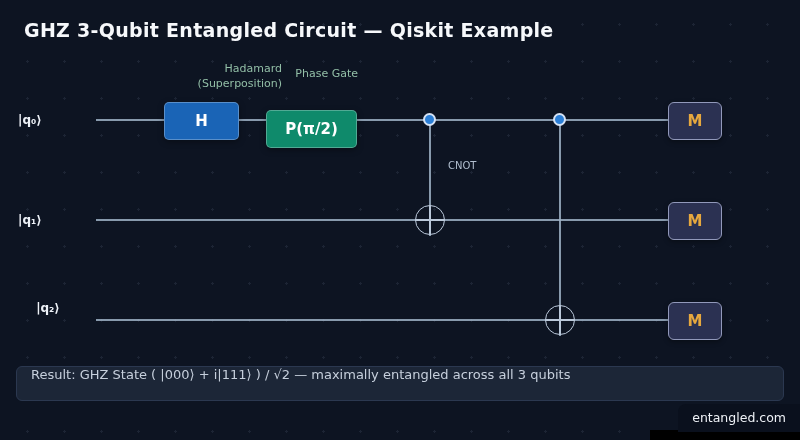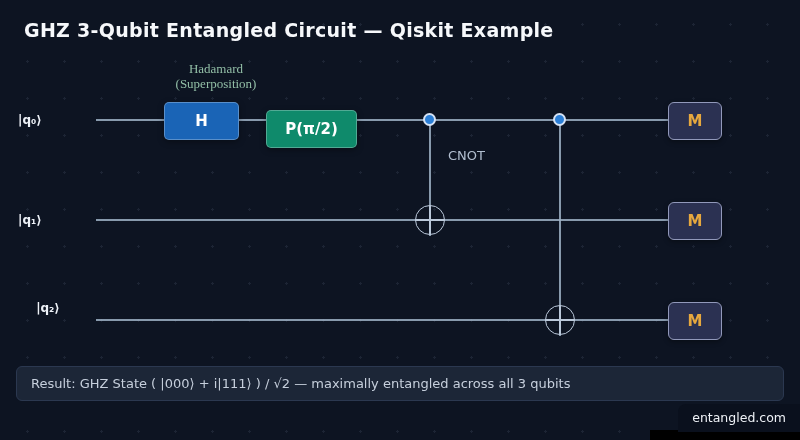--- a/index.html
+++ b/index.html
@@ -17,21 +17,21 @@
     position:relative;width:800px;height:440px;overflow:hidden;
     background-color:var(--background,#0d1422);
     background-image:radial-gradient(rgba(165,185,215,0.10) 1.1px, transparent 1.3px);
     background-size:37px 37px;background-position:9px 6px;
     font-family:"DejaVu Sans","Liberation Sans",sans-serif;
   }
   .title{
     position:absolute;left:24px;top:19px;
     font-size:19px;font-weight:bold;color:#f6f8fb;letter-spacing:0.3px;
   }
-  .ann{color:var(--annotation,#93bfa7);font-size:13px;line-height:15px;text-align:center;position:absolute;font-family:Liberation Serif, serif;}
+  .ann{color:var(--annotation,#93bfa7);font-size:11px;line-height:15px;text-align:right;position:absolute;}
   .ann-h{left:150px;top:61px;width:132px;}
   .ann-p{left:264px;top:66px;width:94px;}
   .qlabel{
     position:absolute;left:18px;width:60px;height:20px;line-height:20px;
     color:#eef2f8;font-size:12px;font-weight:bold;
   }
   .wire{position:absolute;left:96px;width:574px;height:2px;background:var(--wire,#9fb2c6);opacity:0.85;}
   .gate{
     position:absolute;height:36px;border-radius:5px;border:1px solid rgba(255,255,255,0.28);
     display:flex;align-items:center;justify-content:center;
@@ -50,52 +50,53 @@
   .ctrl-1{left:423px;top:113px;}
   .ctrl-2{left:553px;top:113px;}
   .target{
     position:absolute;width:30px;height:30px;border:1.6px solid #bac8da;border-radius:50%;
     background:transparent;box-sizing:border-box;
   }
   .target::before{content:'';position:absolute;left:-1px;right:-1px;top:50%;height:1.6px;margin-top:-0.8px;background:#bac8da;}
   .target::after{content:'';position:absolute;top:-1px;bottom:-1px;left:50%;width:1.6px;margin-left:-0.8px;background:#bac8da;}
   .target-1{left:415px;top:205px;}
   .target-2{left:545px;top:305px;}
-  .cnot-label{position:absolute;left:448px;top:148px;font-size:13px;color:#b2bfd0;}
+  .cnot-label{position:absolute;left:448px;top:160px;font-size:10px;color:#b2bfd0;}
   .measure{
     position:absolute;left:668px;width:52px;height:36px;border-radius:6px;
     background:#2b3152;border:1px solid #9299bb;
     display:flex;align-items:center;justify-content:center;
     color:var(--measure-text,#e7a83e);font-weight:bold;font-size:15px;
     box-shadow:0 2px 5px rgba(0,0,0,0.35);
   }
   .result{
     position:absolute;left:16px;top:366px;width:768px;height:35px;box-sizing:border-box;
     background:var(--result-bg,#1c2637);border:1px solid #2b3850;border-radius:6px;
-    display:flex;align-items:center;padding:0 14px;
+    display:flex;padding:0 14px;
     color:#c6cfdc;font-size:13px;
   }
   .wm-strip{position:absolute;right:0;bottom:0;width:150px;height:10px;background:#000000;}
   .watermark{
     position:absolute;right:0;bottom:8px;
     background:#0a101d;border-radius:8px 0 0 0;
     padding:6px 14px 7px 14px;color:#eef1f6;font-size:12.5px;
   }
 </style>
 </head>
 <body>
 
 <div class="canvas">
 
   <div class="title">GHZ 3-Qubit Entangled Circuit — Qiskit Example</div>
 
   <div class="ann ann-h">
     <div>Hadamard</div>
     <div>(Superposition)</div>
   </div>
+  <div class="ann ann-p">Phase Gate</div>
 
   <div class="qlabel" style="top:110px;">|q₀⟩</div>
   <div class="qlabel" style="top:210px;">|q₁⟩</div>
   <div class="qlabel" style="top:298px;text-align:center;">|q₂⟩</div>
 
   <div class="wire" style="top:119px;"></div>
   <div class="wire" style="top:219px;"></div>
   <div class="wire" style="top:319px;"></div>
 
   <div class="vline vline-1"></div>

